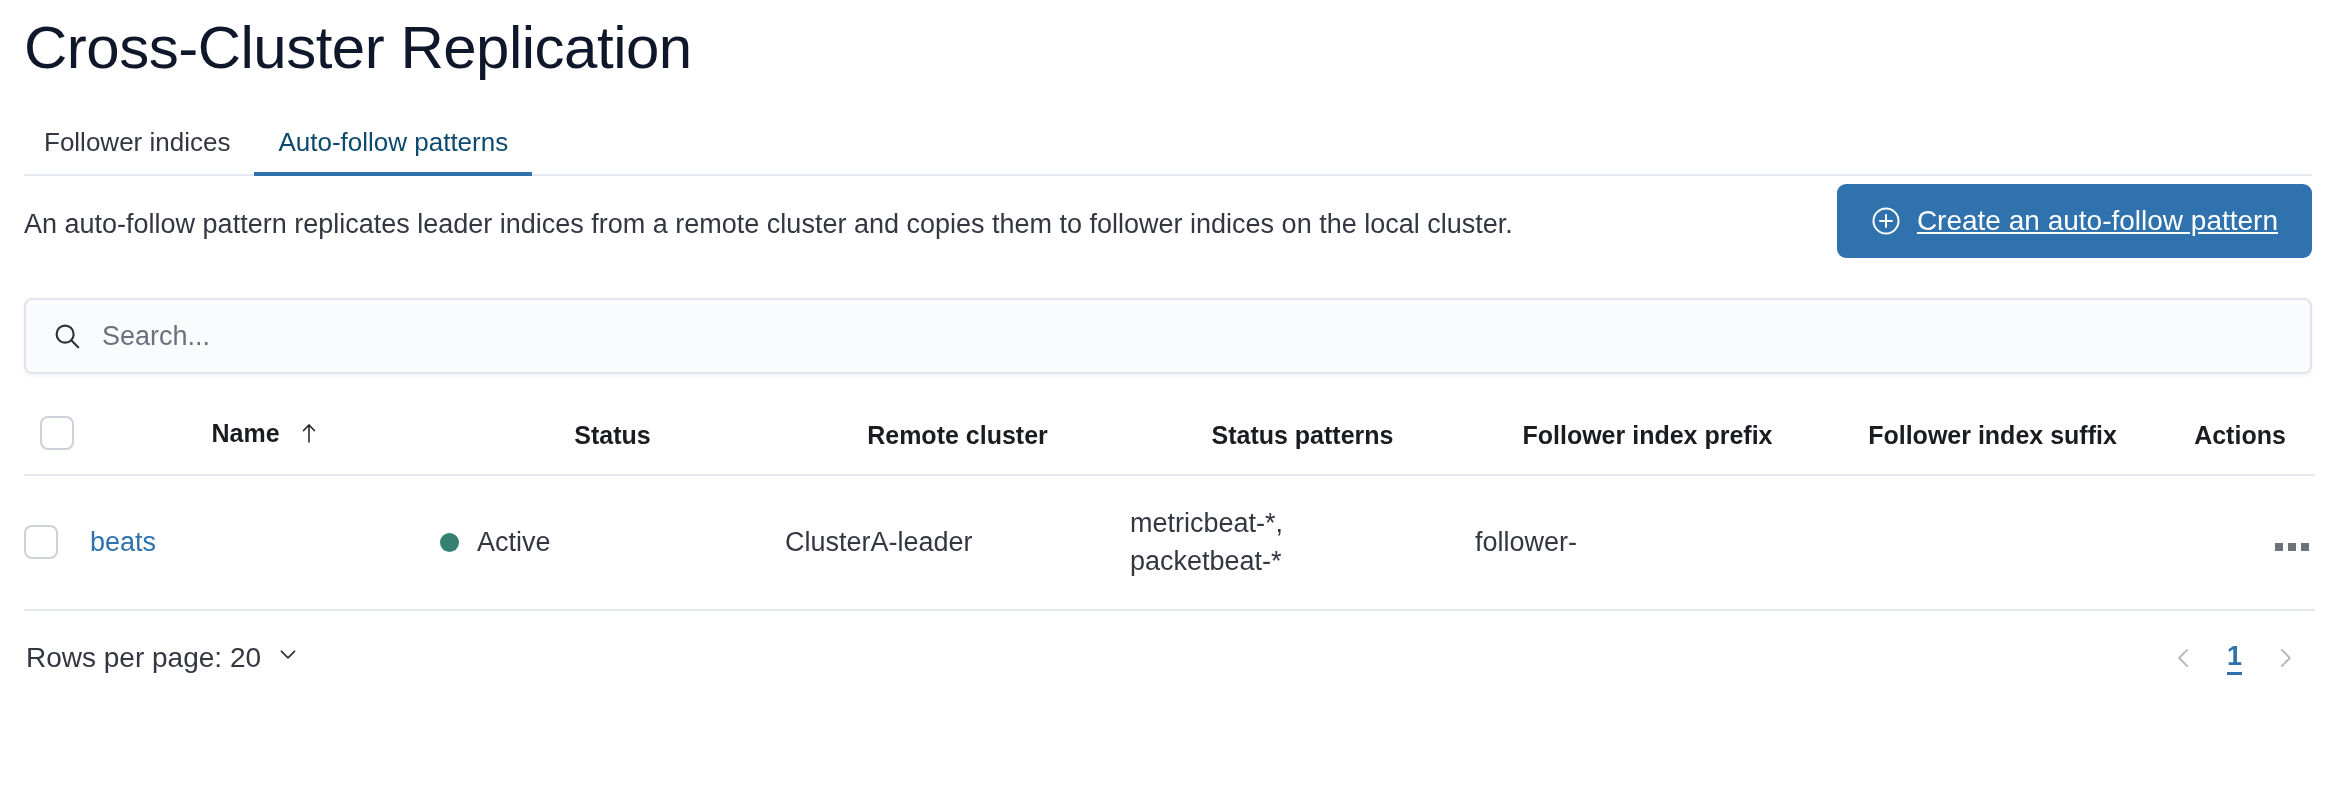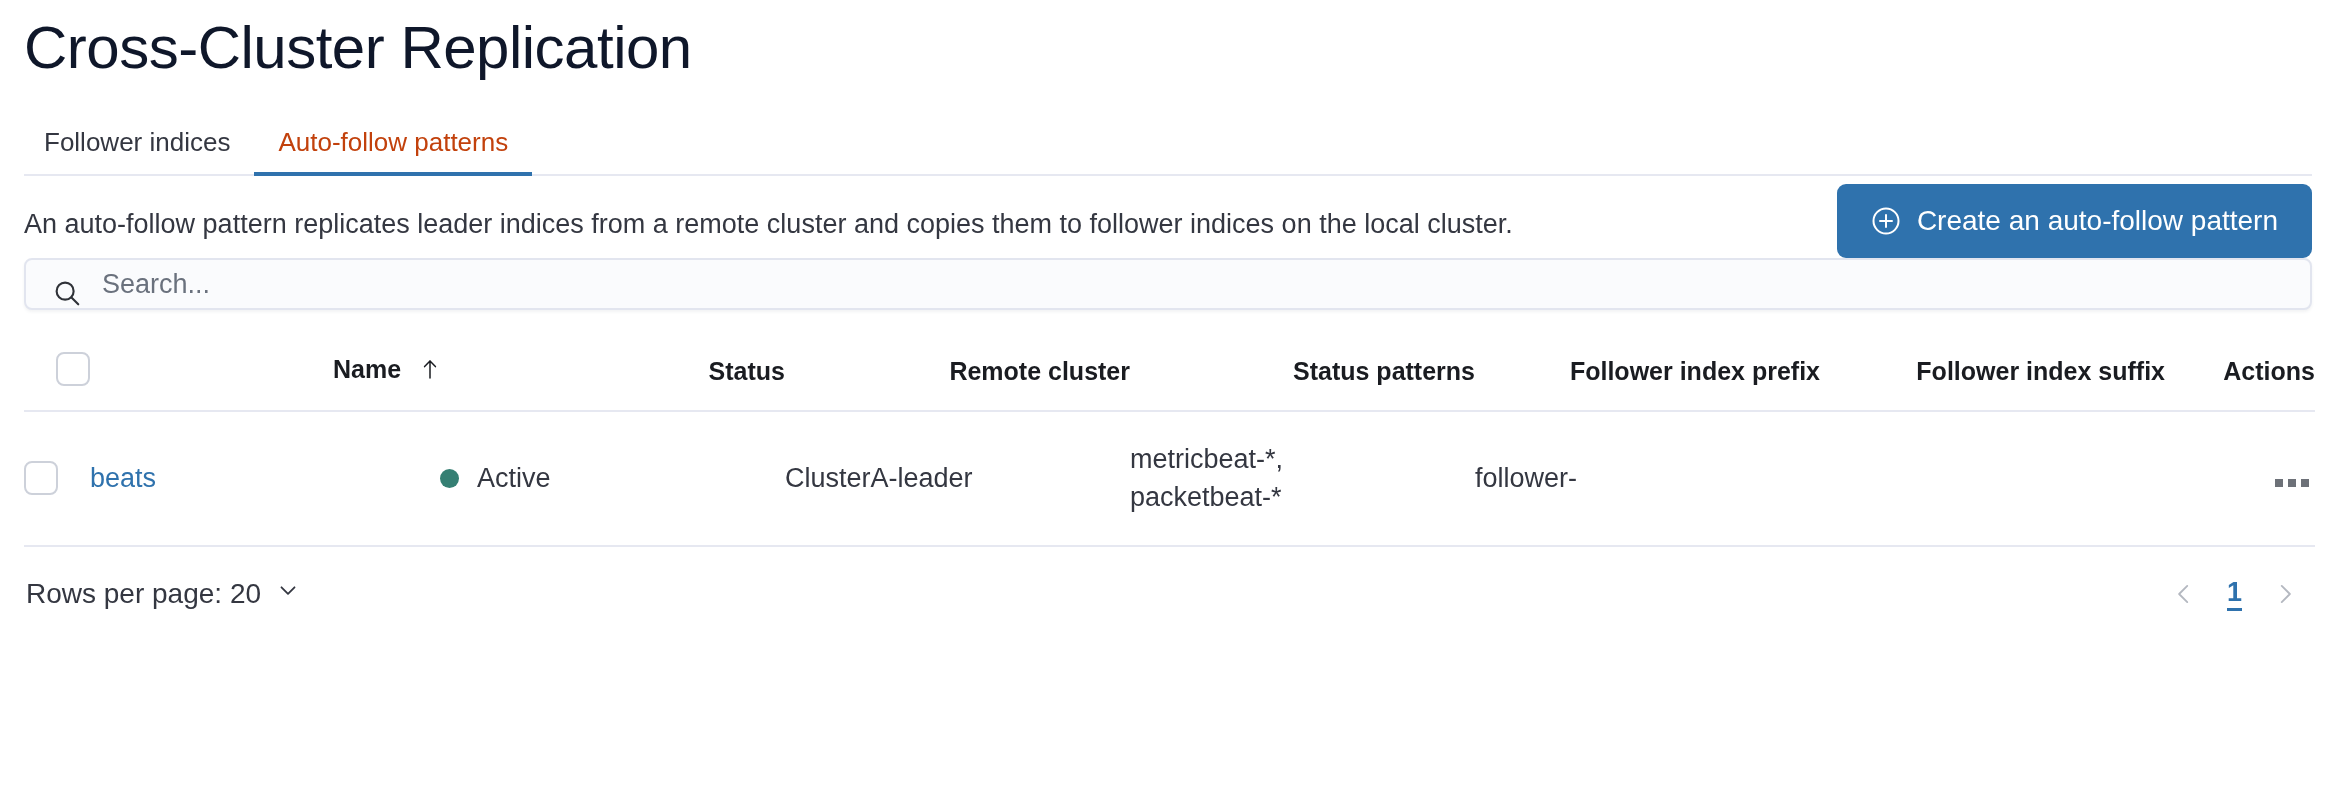--- a/index.html
+++ b/index.html
@@ -46,21 +46,21 @@
     font-size: 26px;
     line-height: 1;
     color: #343741;
     padding: 0 24px 19px 24px;
     position: relative;
     cursor: pointer;
     white-space: nowrap;
   }
   .tab:first-child { padding-left: 20px; }
   .tab.active {
-    color: #c2410c;
+    color: #0c4a6e;
   }
   .tab.active::after {
     content: "";
     position: absolute;
     left: 0;
     right: 0;
     bottom: -2px;
     height: 4px;
     background: #2f72ad;
   }
@@ -90,36 +90,38 @@
     padding: 0 34px;
     display: inline-flex;
     align-items: center;
     gap: 16px;
     font-size: 28px;
     font-family: "Liberation Sans", sans-serif;
     font-weight: 500;
     cursor: pointer;
     white-space: nowrap;
     margin-top: -8px;
+    text-decoration: underline;
   }
   .plus-circle {
     display: inline-block;
     width: 30px;
     height: 30px;
     flex: 0 0 auto;
   }
 
   
   .search-bar {
-    height: 52px;
+    margin-top: 40px;
+    height: 76px;
     border: 2px solid #e2e5ef;
     border-radius: 8px;
     background: #fafbfd;
     display: flex;
-    align-items: flex-end;
+    align-items: center;
     padding: 0 26px;
     box-shadow: 0 2px 3px rgba(65,78,101,0.07);
   }
   .search-icon { flex: 0 0 auto; width: 30px; height: 30px; margin-right: 18px; }
   .search-input {
     border: none;
     outline: none;
     background: transparent;
     font-size: 27px;
     font-family: "Liberation Sans", sans-serif;
@@ -130,21 +132,21 @@
   .search-input::placeholder { color: #6a717d; opacity: 1; }
 
   
   table.data-table {
     width: 100%;
     border-collapse: collapse;
     margin-top: 42px;
     table-layout: fixed;
   }
   table.data-table th {
-    text-align: right;
+    text-align: center;
     font-size: 25px;
     font-weight: 700;
     color: #1a1c21;
     padding: 0 0 24px 0;
     border-bottom: 2px solid #e6e8f1;
     vertical-align: bottom;
     white-space: nowrap;
   }
   table.data-table td {
     font-size: 27px;

